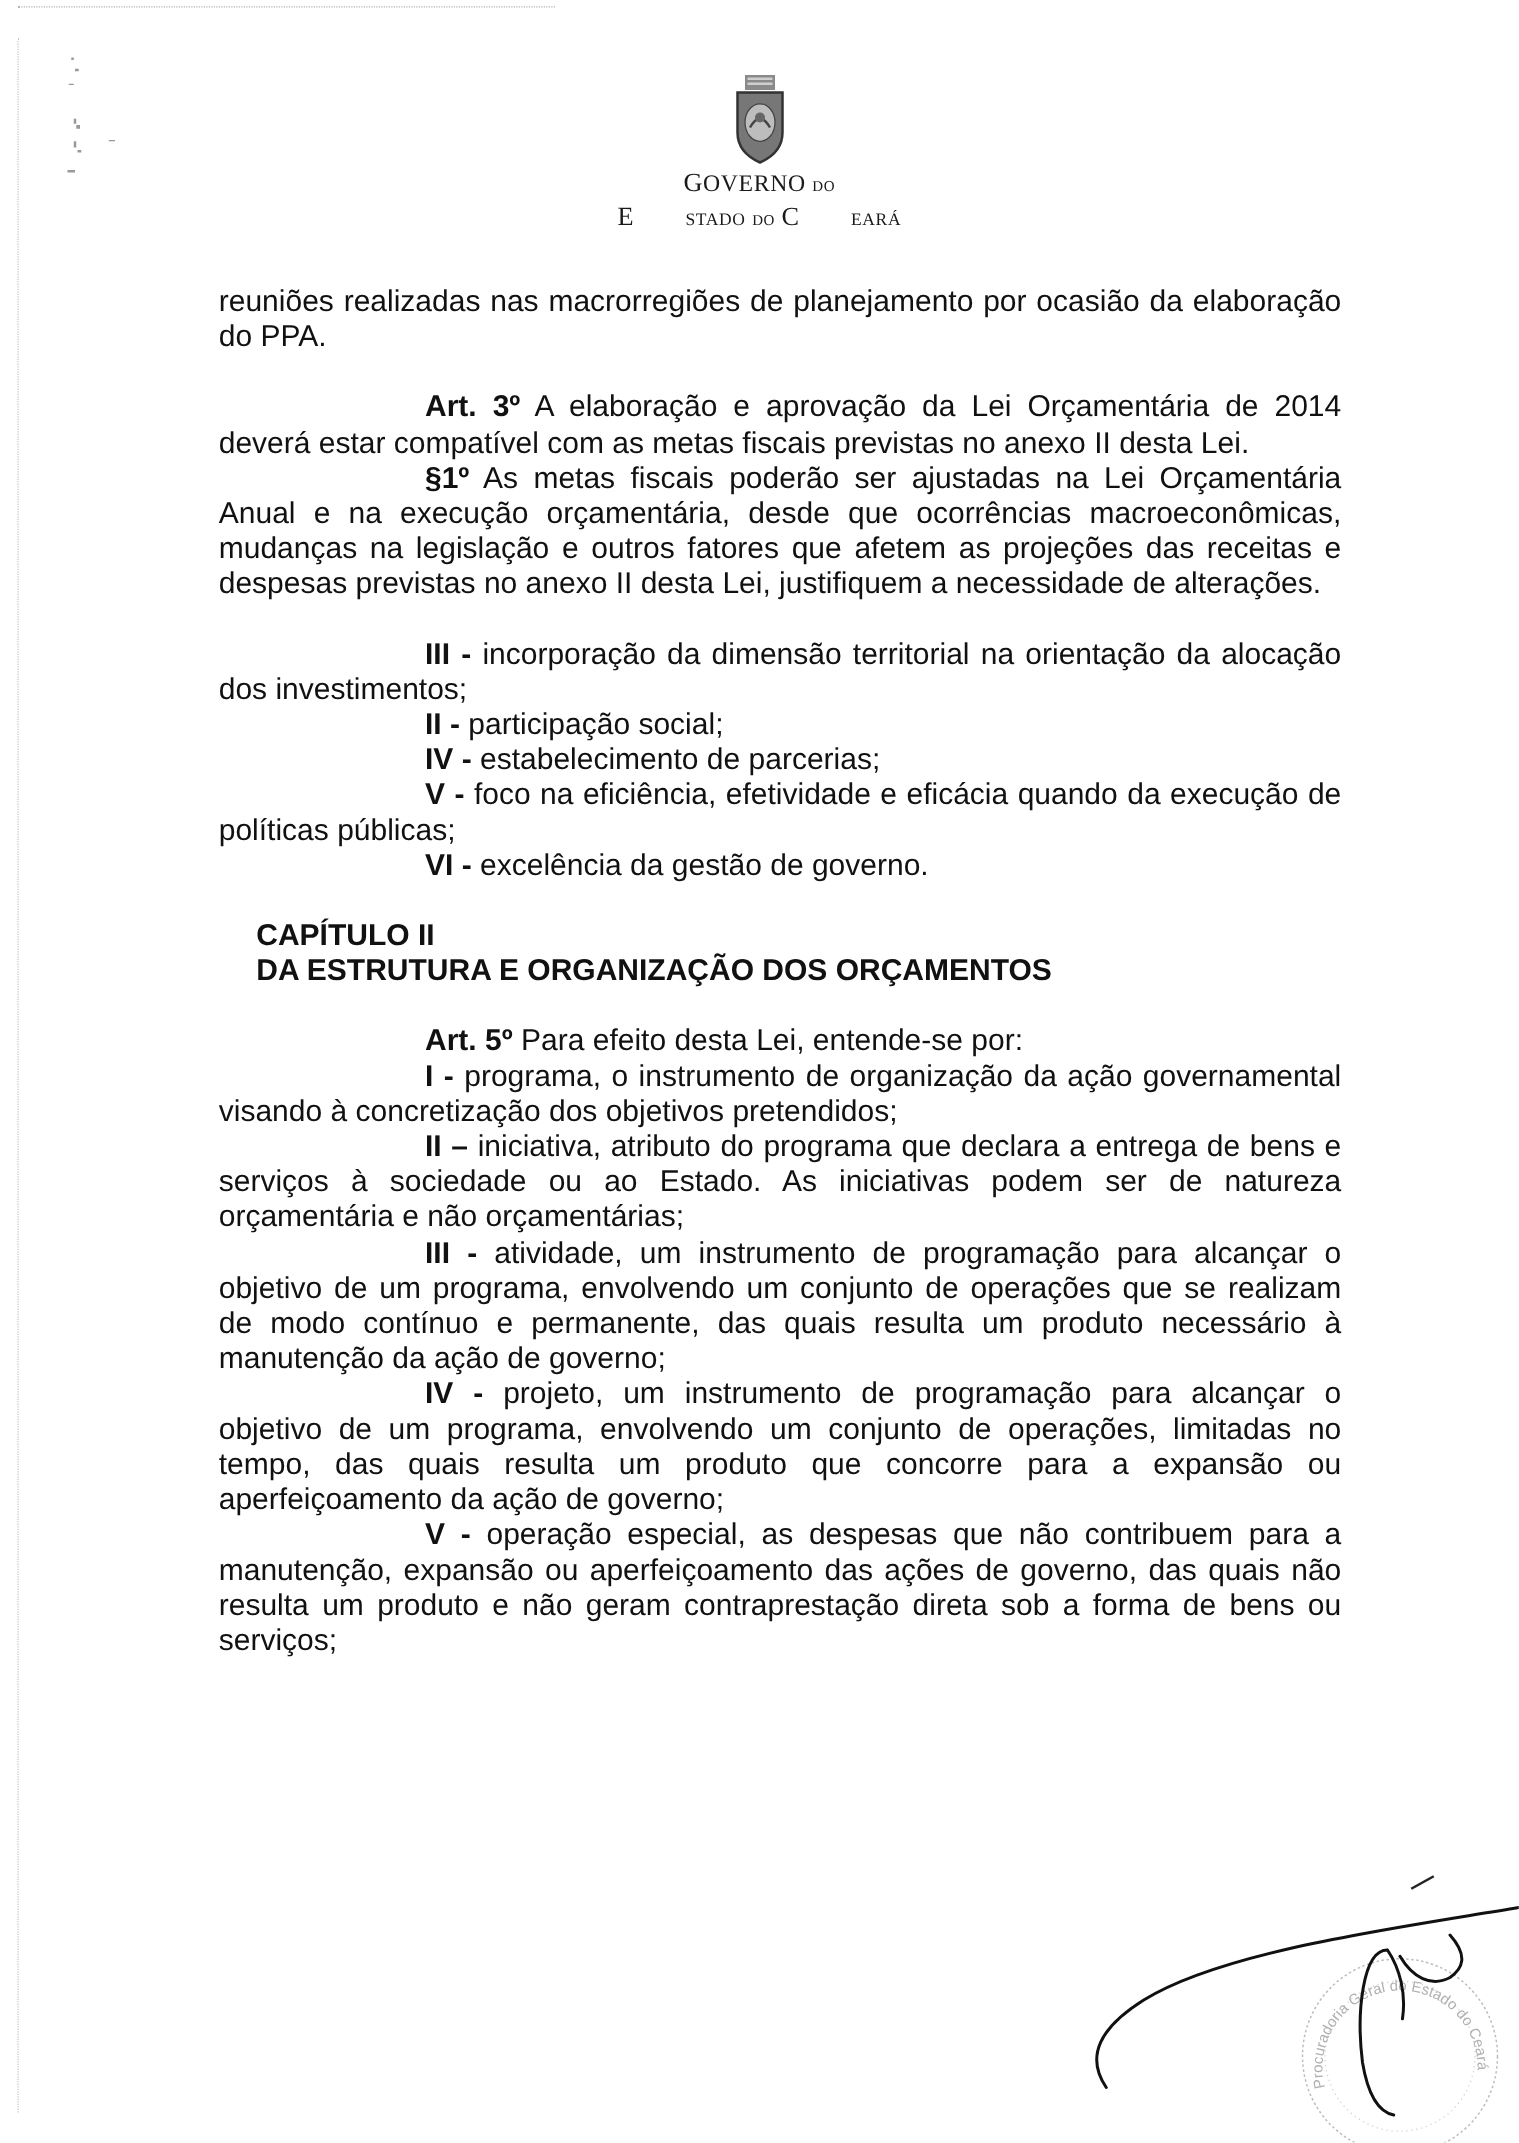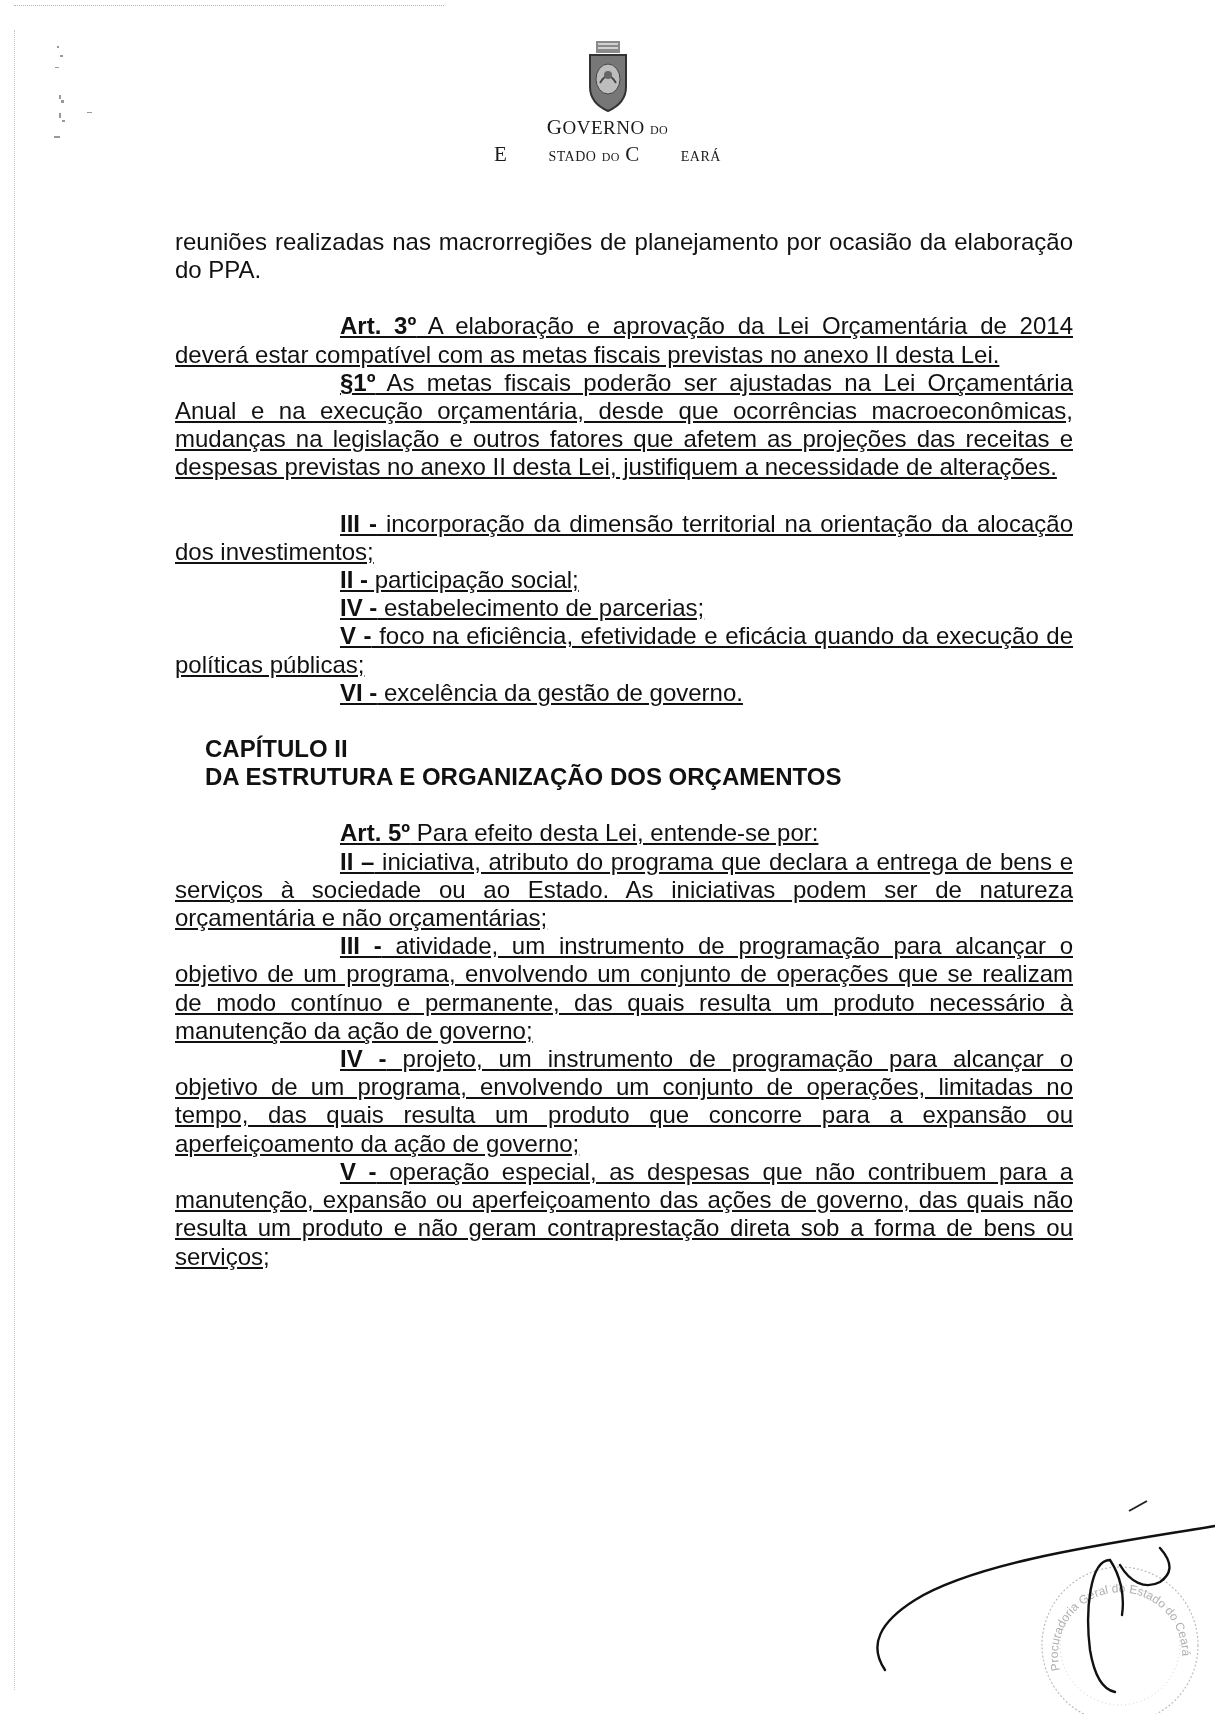--- a/index.html
+++ b/index.html
@@ -34,21 +34,21 @@
     .scan-specks {
       position: absolute;
       left: 45px;
       top: 40px;
       width: 60px;
       height: 110px;
     }
     .header {
       position: absolute;
       left: 0;
-      top: 39px;
+      top: 58px;
       width: 1215px;
       text-align: center;
     }
     .crest {
       display: block;
       margin: 0 auto;
       width: 48px;
       height: 76px;
     }
     .gov-line {
@@ -68,21 +68,21 @@
       top: 228px;
       width: 898px;
       font-size: 24px;
       line-height: 28.2px;
     }
     .p {
       text-align: justify;
       text-align-last: left;
       margin: 0;
     }
-    .p.indent { text-indent: 165px; text-decoration: underline; }
+    .p.indent { text-indent: 165px; }
     .gap { height: 28px; }
     .b { font-weight: bold; }
     .chapter {
       text-align: left;
       font-weight: bold;
       margin: 0;
       padding-left: 30px;
     }
     .signature {
       position: absolute;
@@ -156,20 +156,21 @@
   <p class="p indent"><span class="b">VI -</span><span> excelência da gestão de governo.</span></p>
 
   <div class="gap"></div>
 
   <p class="chapter">CAPÍTULO II</p>
   <p class="chapter">DA ESTRUTURA E ORGANIZAÇÃO DOS ORÇAMENTOS</p>
 
   <div class="gap"></div>
 
   <p class="p indent"><span class="b">Art. 5º</span><span> Para efeito desta Lei, entende-se por:</span></p>
+  <p class="p indent"><span class="b">I -</span><span> programa, o instrumento de organização da ação governamental visando à concretização dos objetivos pretendidos;</span></p>
   <p class="p indent"><span class="b">II –</span><span> iniciativa, atributo do programa que declara a entrega de bens e serviços à sociedade ou ao Estado. As iniciativas podem ser de natureza orçamentária e não orçamentárias;</span></p>
   <p class="p indent"><span class="b">III -</span><span> atividade, um instrumento de programação para alcançar o objetivo de um programa, envolvendo um conjunto de operações que se realizam de modo contínuo e permanente, das quais resulta um produto necessário à manutenção da ação de governo;</span></p>
   <p class="p indent"><span class="b">IV -</span><span> projeto, um instrumento de programação para alcançar o objetivo de um programa, envolvendo um conjunto de operações, limitadas no tempo, das quais resulta um produto que concorre para a expansão ou aperfeiçoamento da ação de governo;</span></p>
   <p class="p indent"><span class="b">V -</span><span> operação especial, as despesas que não contribuem para a manutenção, expansão ou aperfeiçoamento das ações de governo, das quais não resulta um produto e não geram contraprestação direta sob a forma de bens ou serviços;</span></p>
 </div>
 
 <svg class="check-mark" viewBox="0 0 20 12">
   <path d="M1 11 L19 1" stroke="#222" stroke-width="2" fill="none"></path>
 </svg>
 

